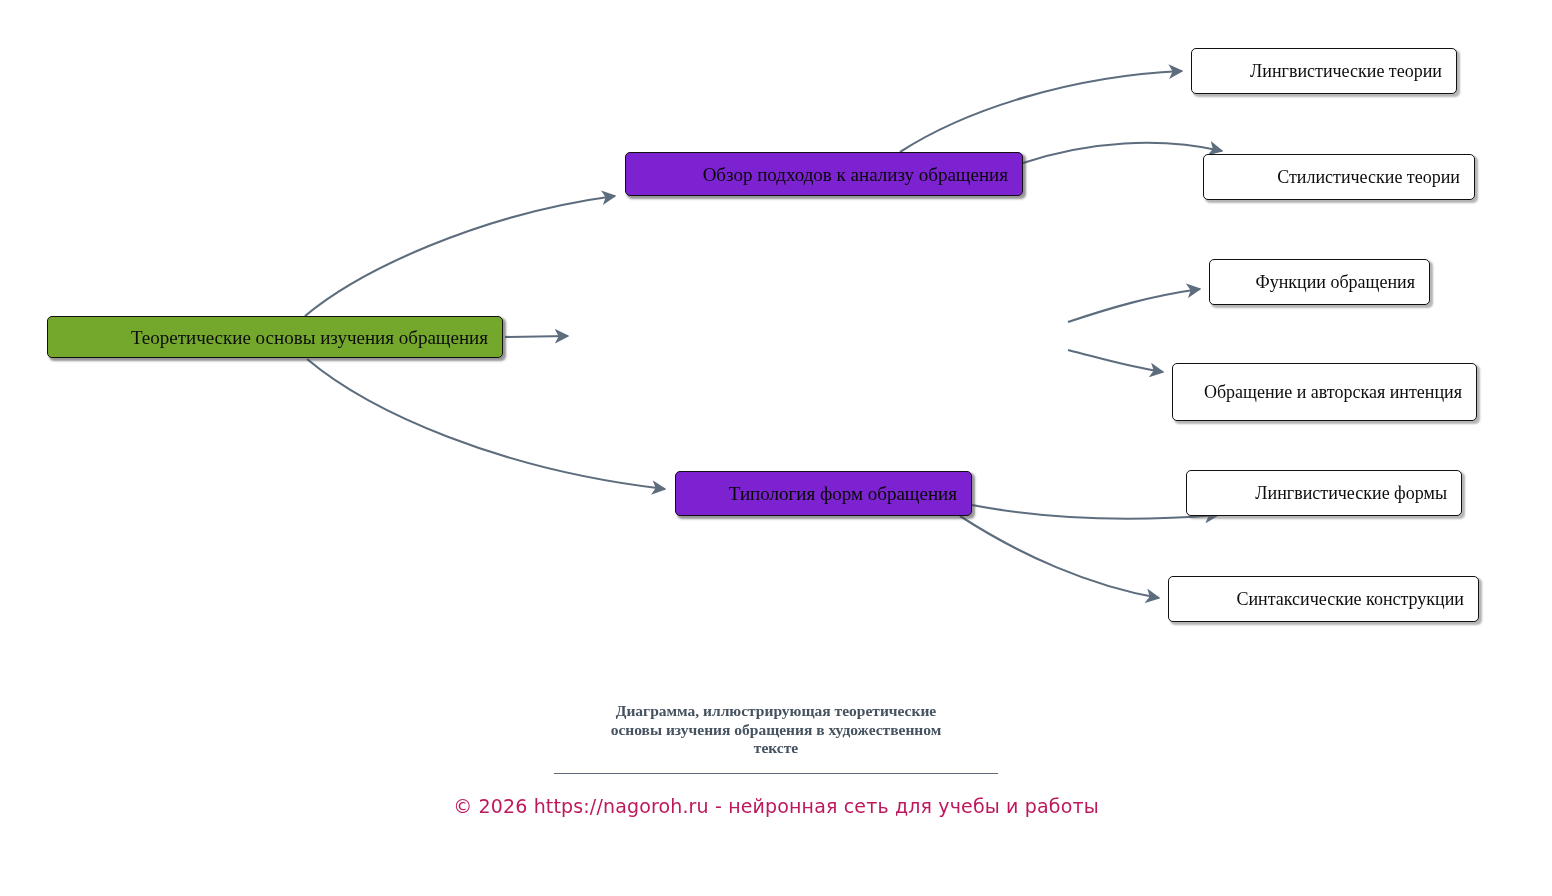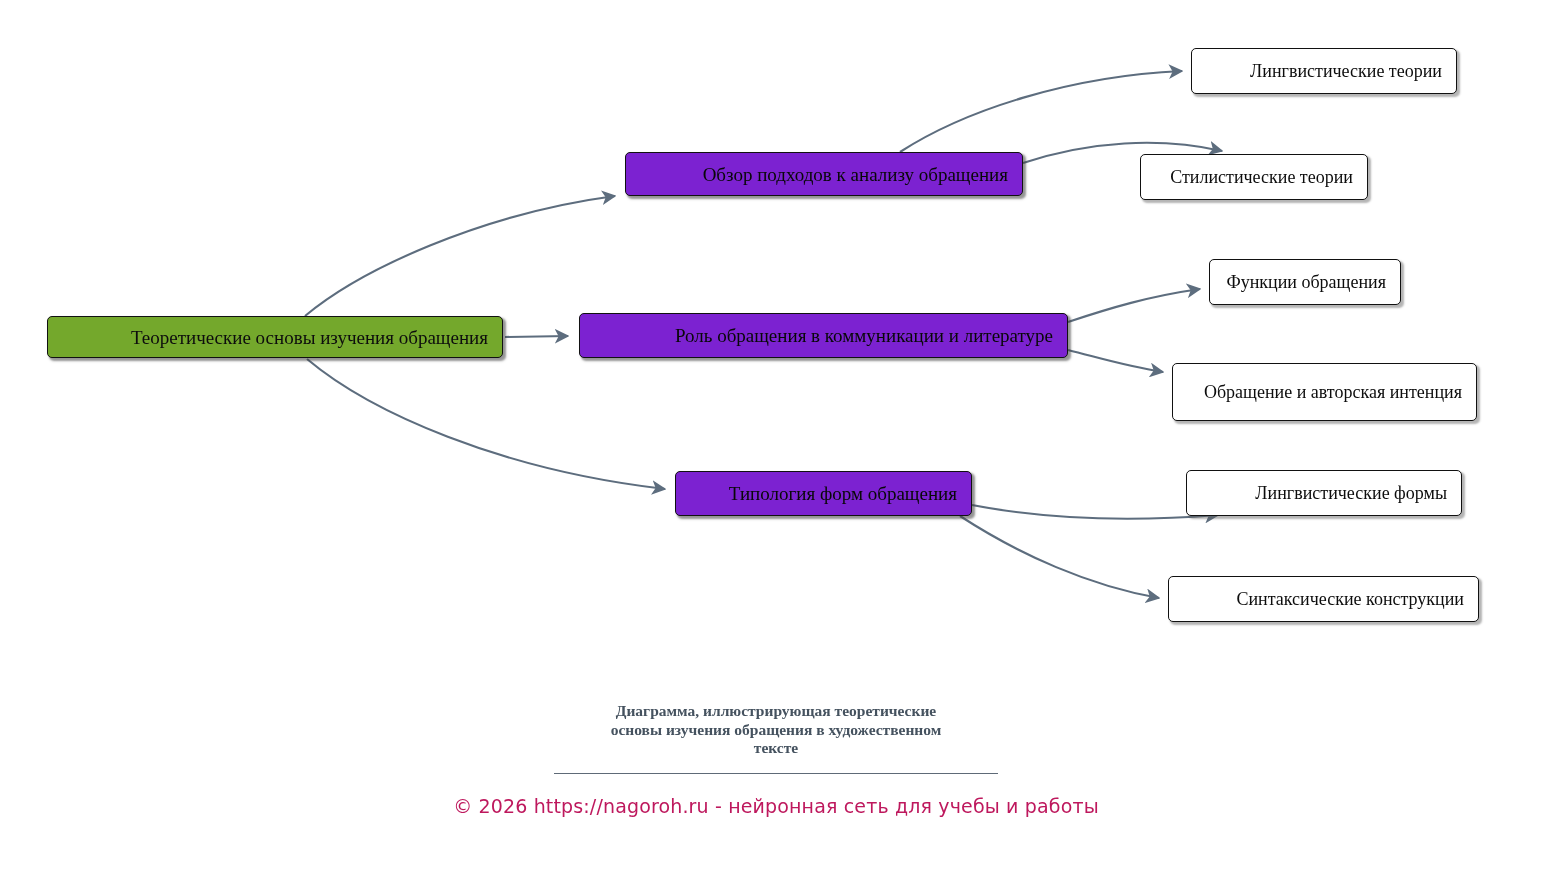--- a/index.html
+++ b/index.html
@@ -140,29 +140,26 @@
   </div>
 
   <div class="node node-branch" style="left:625px; top:152px; width:398px; height:44px;">
     <span class="node-label">Обзор подходов к анализу обращения</span>
   </div>
 
   <div class="node node-leaf" style="left:1191px; top:48px; width:266px; height:46px;">
     <span class="node-label">Лингвистические теории</span>
   </div>
 
-  <div class="node node-leaf" style="left:1140px; top:154px; width:228px; height:46px;">
+  <div class="node node-leaf" style="left:1203px; top:154px; width:272px; height:46px;">
     <span class="node-label">Стилистические теории</span>
   </div>
 
-  <div class="node node-branch" style="left:579px; top:313px; width:489px; height:45px;">
-    <span class="node-label">Роль обращения в коммуникации и литературе</span>
-  </div>
 
-  <div class="node node-leaf" style="left:1209px; top:259px; width:192px; height:46px;">
+  <div class="node node-leaf" style="left:1209px; top:259px; width:221px; height:46px;">
     <span class="node-label">Функции обращения</span>
   </div>
 
   <div class="node node-leaf" style="left:1172px; top:363px; width:305px; height:58px;">
     <span class="node-label">Обращение и авторская интенция</span>
   </div>
 
   <div class="node node-branch" style="left:675px; top:471px; width:297px; height:45px;">
     <span class="node-label">Типология форм обращения</span>
   </div>

